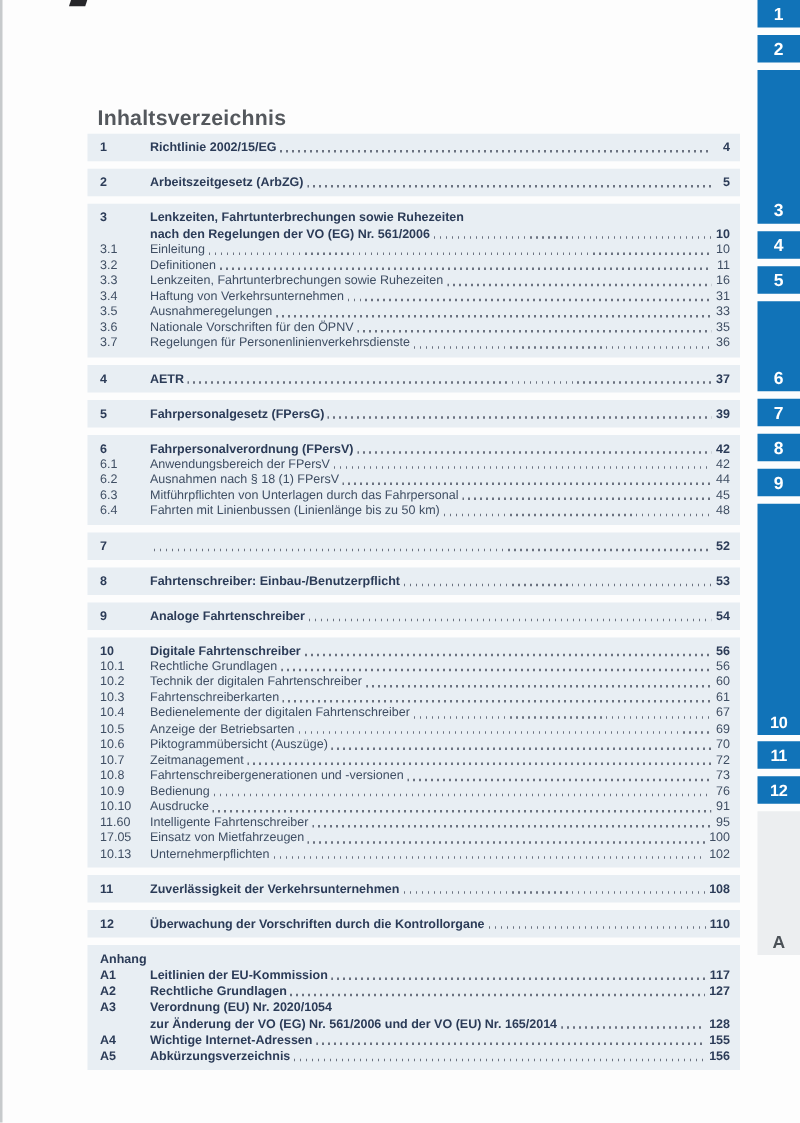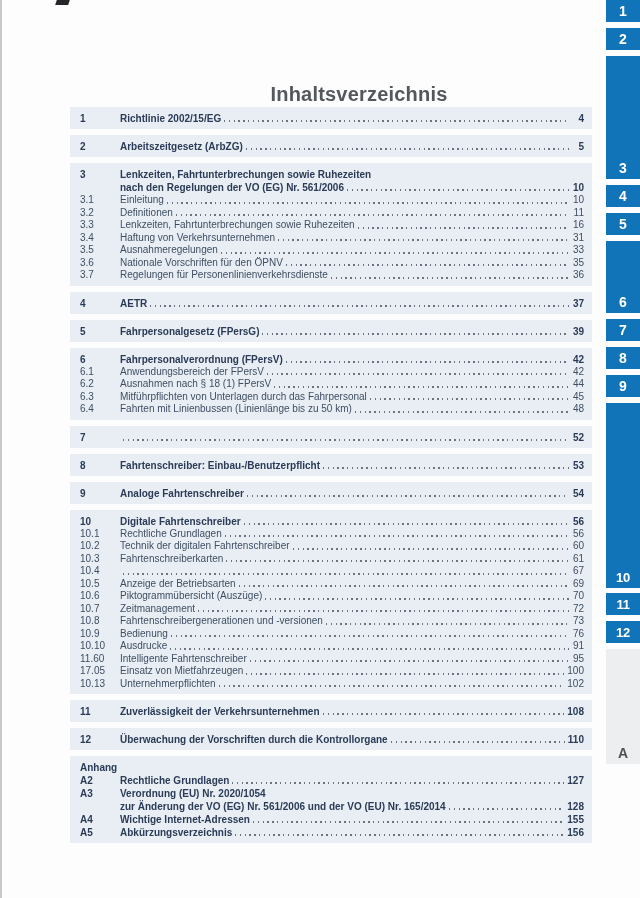--- a/index.html
+++ b/index.html
@@ -11,22 +11,22 @@
   .page { position: relative; width: 640px; height: 898px; }
 
   
   .edge-left { position: absolute; left: 0; top: 0; width: 2px; height: 100%;
                background: #c7cacc; }
   .corner-mark { position: absolute; left: 56px; top: 0; width: 13px; height: 5px;
                  background: #26262a; transform: skewX(-18deg); }
 
   .page-title {
     margin: 0; padding: 84px 0 0 78px;
-    font-size: 20px; font-weight: bold; letter-spacing: 0.2px;
-    color: var(--title-text, #54585d); line-height: 21px; height: 23px; text-align: center;
+    font-size: 17px; font-weight: bold; letter-spacing: 0.2px;
+    color: var(--title-text, #54585d); line-height: 21px; height: 23px;
   }
 
   .toc { position: relative; }
   .band {
     background: var(--band-bg, #e8eef3);
     margin: 0 0 6px 70px; width: 522px;
     padding: 5px 8px 4px 10px; box-sizing: border-box;
   }
   .row { display: flex; align-items: baseline; font-size: 10px; line-height: 12.5px;
          color: var(--body-text, #3f4e63); }
@@ -223,20 +223,21 @@
           <span class="pg">60</span>
         </div>
         <div class="row">
           <span class="num">10.3</span>
           <span class="ttl">Fahrtenschreiberkarten</span>
           <span class="dots"></span>
           <span class="pg">61</span>
         </div>
         <div class="row">
           <span class="num">10.4</span>
+          <span class="ttl">Bedienelemente der digitalen Fahrtenschreiber</span>
           <span class="dots"></span>
           <span class="pg">67</span>
         </div>
         <div class="row">
           <span class="num">10.5</span>
           <span class="ttl">Anzeige der Betriebsarten</span>
           <span class="dots"></span>
           <span class="pg">69</span>
         </div>
         <div class="row">
@@ -300,20 +301,26 @@
         <div class="row b">
           <span class="num">12</span>
           <span class="ttl">Überwachung der Vorschriften durch die Kontrollorgane</span>
           <span class="dots"></span>
           <span class="pg">110</span>
         </div>
       </div>
       <div class="band">
         <div class="row b">
           <span>Anhang</span>
+        </div>
+        <div class="row b">
+          <span class="num">A1</span>
+          <span class="ttl">Leitlinien der EU-Kommission</span>
+          <span class="dots"></span>
+          <span class="pg">117</span>
         </div>
         <div class="row b">
           <span class="num">A2</span>
           <span class="ttl">Rechtliche Grundlagen</span>
           <span class="dots"></span>
           <span class="pg">127</span>
         </div>
         <div class="row b">
           <span class="num">A3</span>
           <span class="ttl">Verordnung (EU) Nr. 2020/1054</span>

